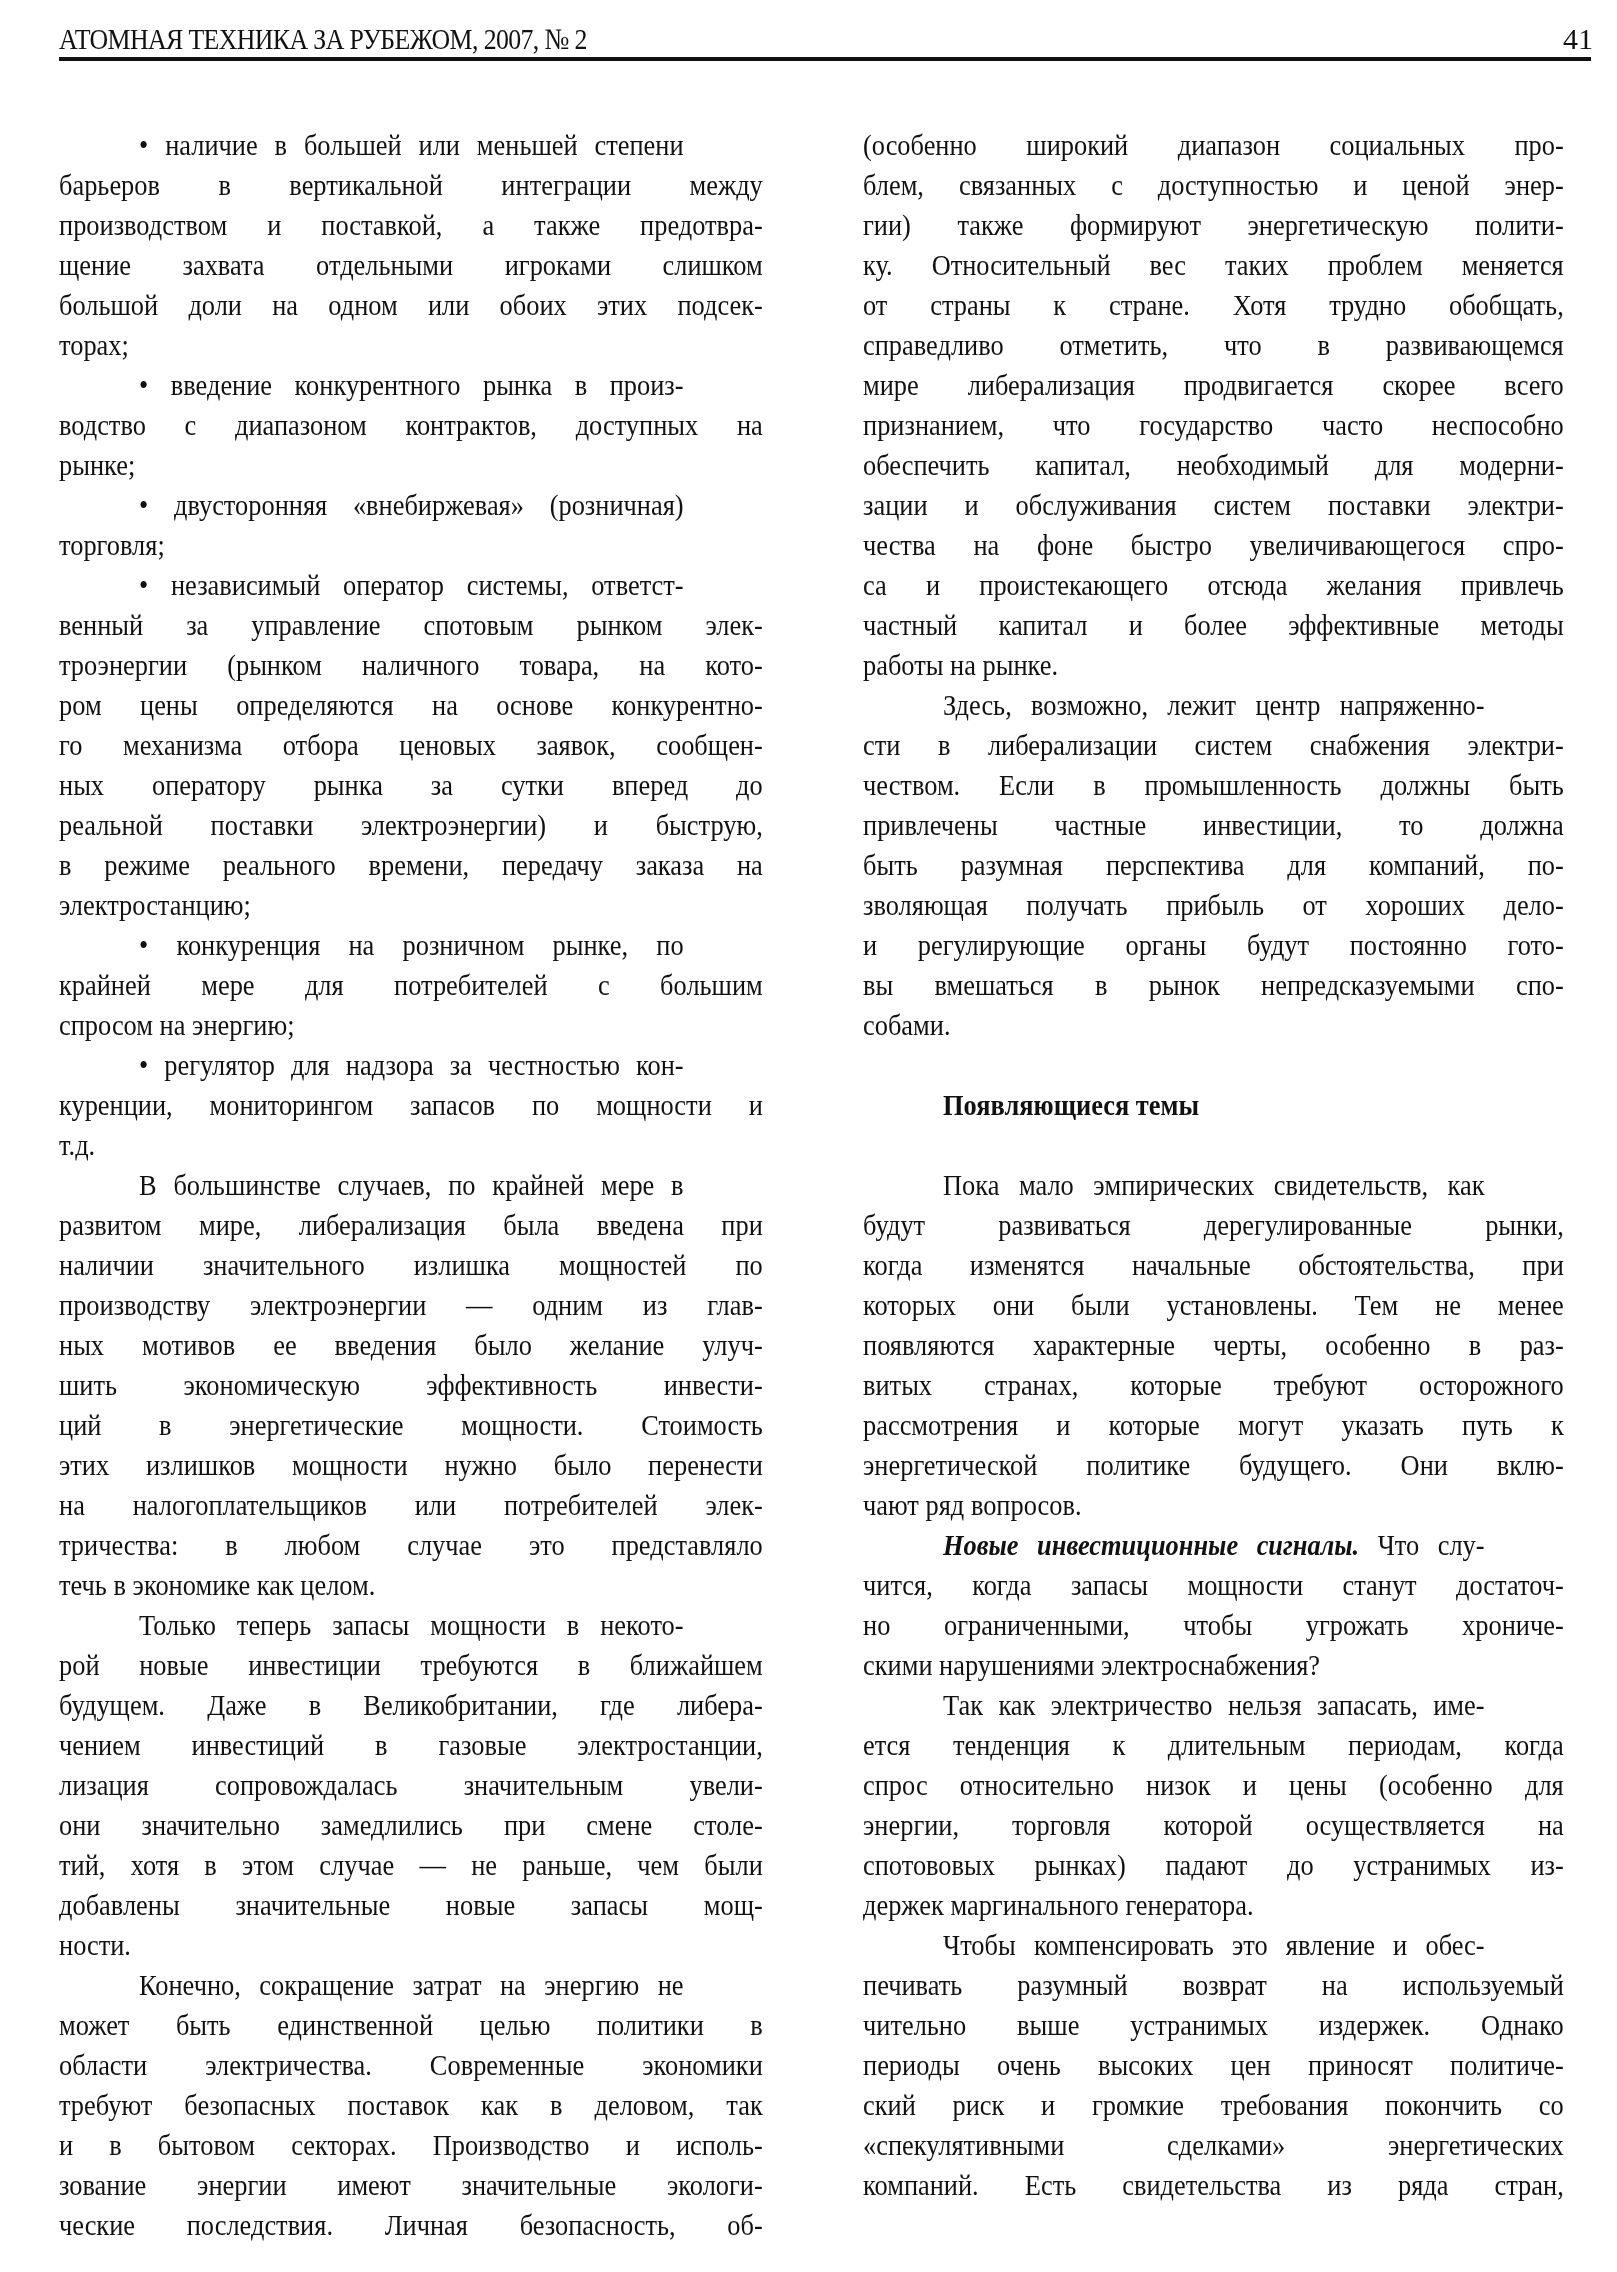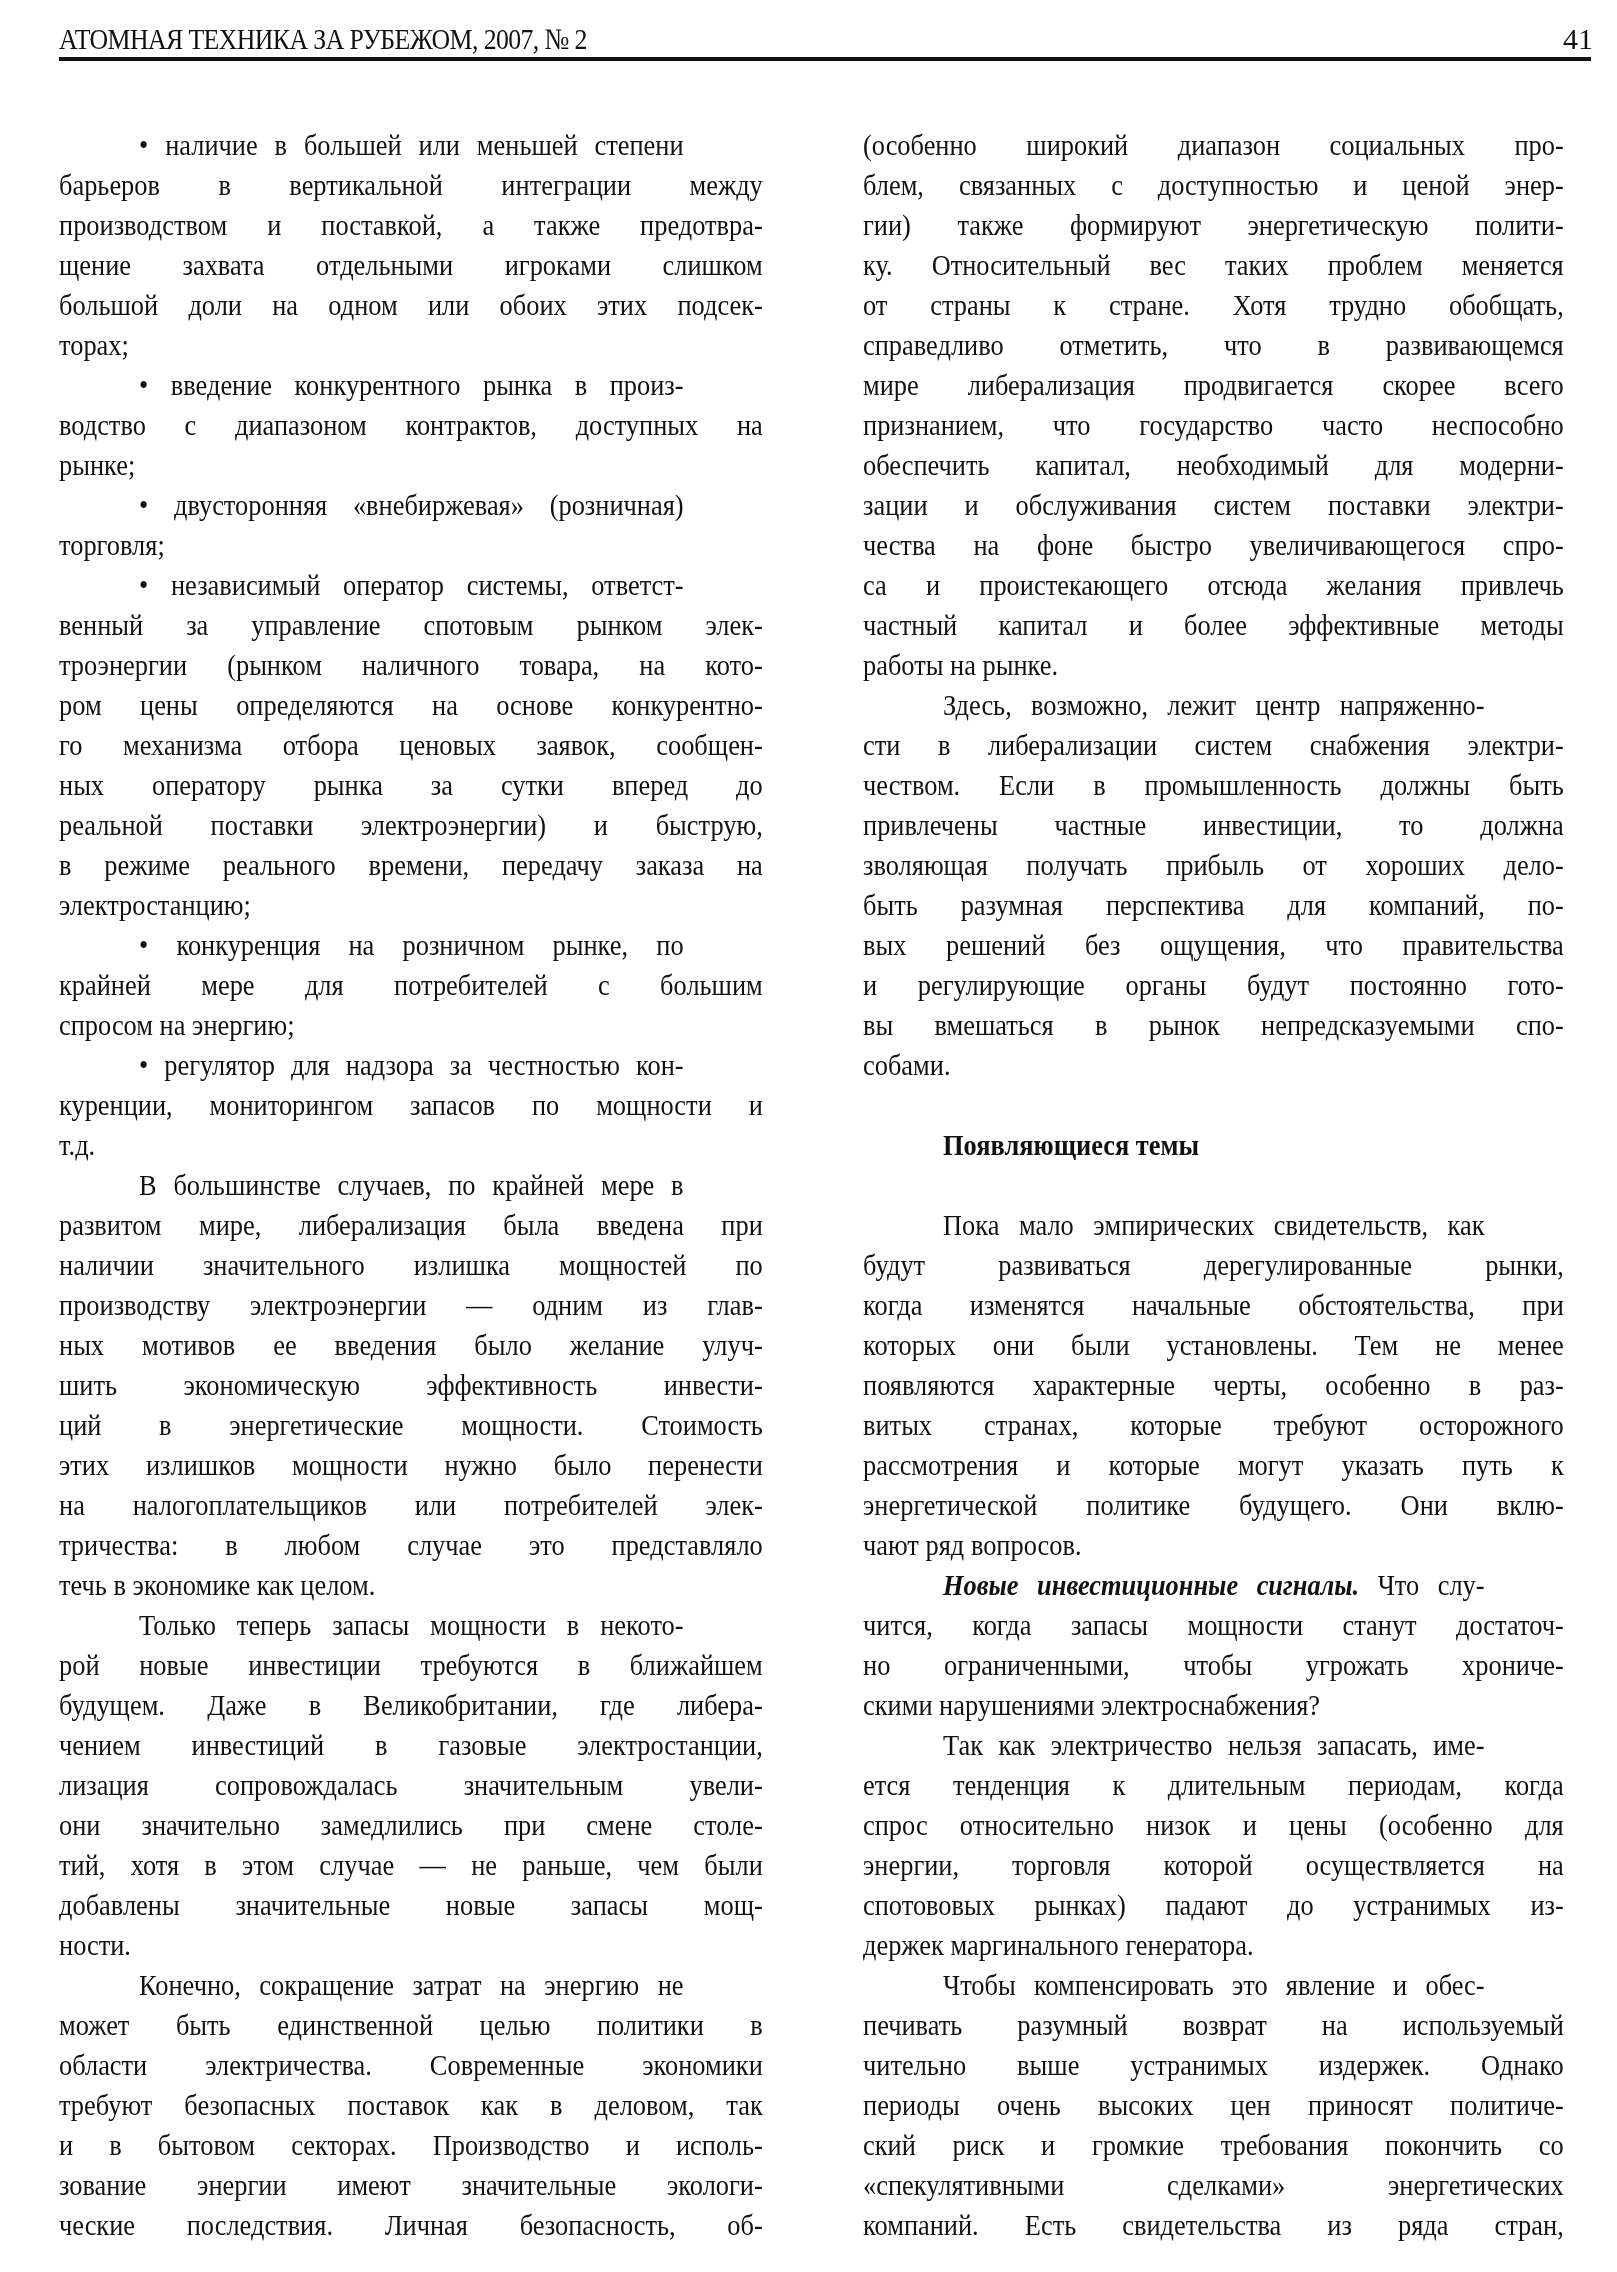--- a/index.html
+++ b/index.html
@@ -241,27 +241,24 @@
     <div class="line">
       <span class="inner" style="text-align: justify; text-align-last: justify;">сти в либерализации систем снабжения электри-</span>
     </div>
     <div class="line">
       <span class="inner" style="text-align: justify; text-align-last: justify;">чеством. Если в промышленность должны быть</span>
     </div>
     <div class="line">
       <span class="inner" style="text-align: justify; text-align-last: justify;">привлечены частные инвестиции, то должна</span>
     </div>
     <div class="line">
+      <span class="inner" style="text-align: justify; text-align-last: justify;">быть разумная перспектива для компаний, по-</span>
+    </div>
+    <div class="line">
       <span class="inner" style="text-align: justify; text-align-last: justify;">зволяющая получать прибыль от хороших дело-</span>
-    </div>
-    <div class="line">
-      <span class="inner" style="text-align: justify; text-align-last: justify;">быть разумная перспектива для компаний, по-</span>
-    </div>
-    <div class="line">
-      <span class="inner" style="text-align: justify; text-align-last: justify;">вых решений без ощущения, что правительства</span>
     </div>
     <div class="line">
       <span class="inner" style="text-align: justify; text-align-last: justify;">и регулирующие органы будут постоянно гото-</span>
     </div>
     <div class="line">
       <span class="inner" style="text-align: justify; text-align-last: justify;">вы вмешаться в рынок непредсказуемыми спо-</span>
     </div>
     <div class="line last">
       <span class="inner" style="text-align: justify; text-align-last: left;">собами.</span>
     </div>

